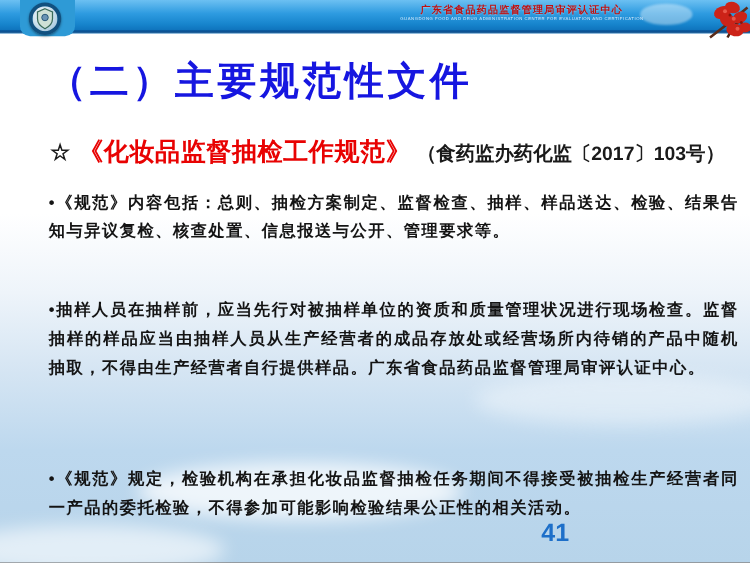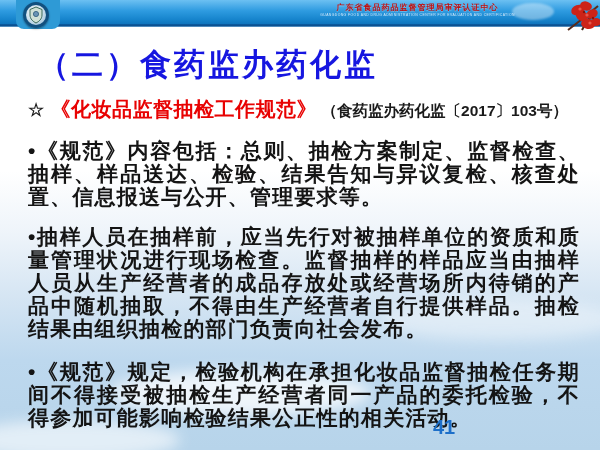--- a/index.html
+++ b/index.html
@@ -32,27 +32,27 @@
     text-shadow:0 1px 1px rgba(255,255,255,.35);}
   #org-name-en{color:rgba(235,245,255,.9);font-size:4px;letter-spacing:.5px;white-space:nowrap;transform:scale(.85);}
   #globe-watermark{position:absolute;right:46px;top:3px;width:42px;height:17px;border-radius:50%;
     background:rgba(255,255,255,.38);filter:blur(1px);}
   #flower-decoration{position:absolute;right:0;top:0;width:62px;height:32px;}
   
   #slide-title{
     position:absolute;left:38px;top:44px;margin:0;
     color:#1616e0;font-size:31px;font-weight:bold;letter-spacing:3px;white-space:nowrap;
   }
-  #subtitle-line{position:absolute;left:28px;top:96px;margin:0;white-space:nowrap;}
+  #subtitle-line{position:absolute;left:28px;top:96px;margin:12px;white-space:nowrap;}
   #subtitle-line .star{color:#1a1a1a;font-size:18px;font-weight:bold;margin-right:2px;}
   #subtitle-line .reg{color:#e80202;font-size:20px;font-weight:bold;letter-spacing:.5px;}
   #subtitle-line .docnum{color:#1a1a1a;font-size:15.5px;font-weight:bold;}
   .para{
-    position:absolute;left:28px;width:552px;margin:0;
-    color:#141414;font-size:21px;font-weight:bold;line-height:23px;letter-spacing:1.2px;
+    position:absolute;left:28px;width:552px;margin:11px;
+    color:#141414;font-size:13px;font-weight:bold;line-height:23px;letter-spacing:1.2px;
     text-align:justify;
   }
   #para-1{top:139px;}
   #para-2{top:225px;}
   #para-3{top:360px;}
   #page-number{position:absolute;left:433px;top:416px;color:#1d6fc9;font-size:20px;font-weight:bold;}
 </style>
 </head>
 <body>
 
@@ -95,27 +95,27 @@
       <circle cx="42" cy="9" r="1.6"></circle>
       <circle cx="49" cy="15" r="1.6"></circle>
       <circle cx="52" cy="23" r="1.6"></circle>
     </g>
     <g fill="#8c1208">
       <circle cx="46" cy="12" r="1.2"></circle>
       <circle cx="55" cy="18" r="1.2"></circle>
     </g>
   </svg>
 
-  <h1 id="slide-title">（二）食药监办药化监</h1>
+  <h1 id="slide-title">（二）主要规范性文件</h1>
 
   <p id="subtitle-line">
     <span class="star">☆</span>
     <span class="reg">《化妆品监督抽检工作规范》</span>
     <span class="docnum">（食药监办药化监〔2017〕103号）</span>
   </p>
 
   <p class="para" id="para-1">•《规范》内容包括：总则、抽检方案制定、监督检查、抽样、样品送达、检验、结果告知与异议复检、核查处置、信息报送与公开、管理要求等。</p>
-  <p class="para" id="para-2">•抽样人员在抽样前，应当先行对被抽样单位的资质和质量管理状况进行现场检查。监督抽样的样品应当由抽样人员从生产经营者的成品存放处或经营场所内待销的产品中随机抽取，不得由生产经营者自行提供样品。抽检结果由组织抽检的部门负责向社会发布。</p>
+  <p class="para" id="para-2">•抽样人员在抽样前，应当先行对被抽样单位的资质和质量管理状况进行现场检查。监督抽样的样品应当由抽样人员从生产经营者的成品存放处或经营场所内待销的产品中随机抽取，不得由生产经营者自行提供样品。广东省食品药品监督管理局审评认证中心。</p>
   <p class="para" id="para-3">•《规范》规定，检验机构在承担化妆品监督抽检任务期间不得接受被抽检生产经营者同一产品的委托检验，不得参加可能影响检验结果公正性的相关活动。</p>
 
   <span id="page-number">41</span>
 
 </div>
 
 </body></html>

